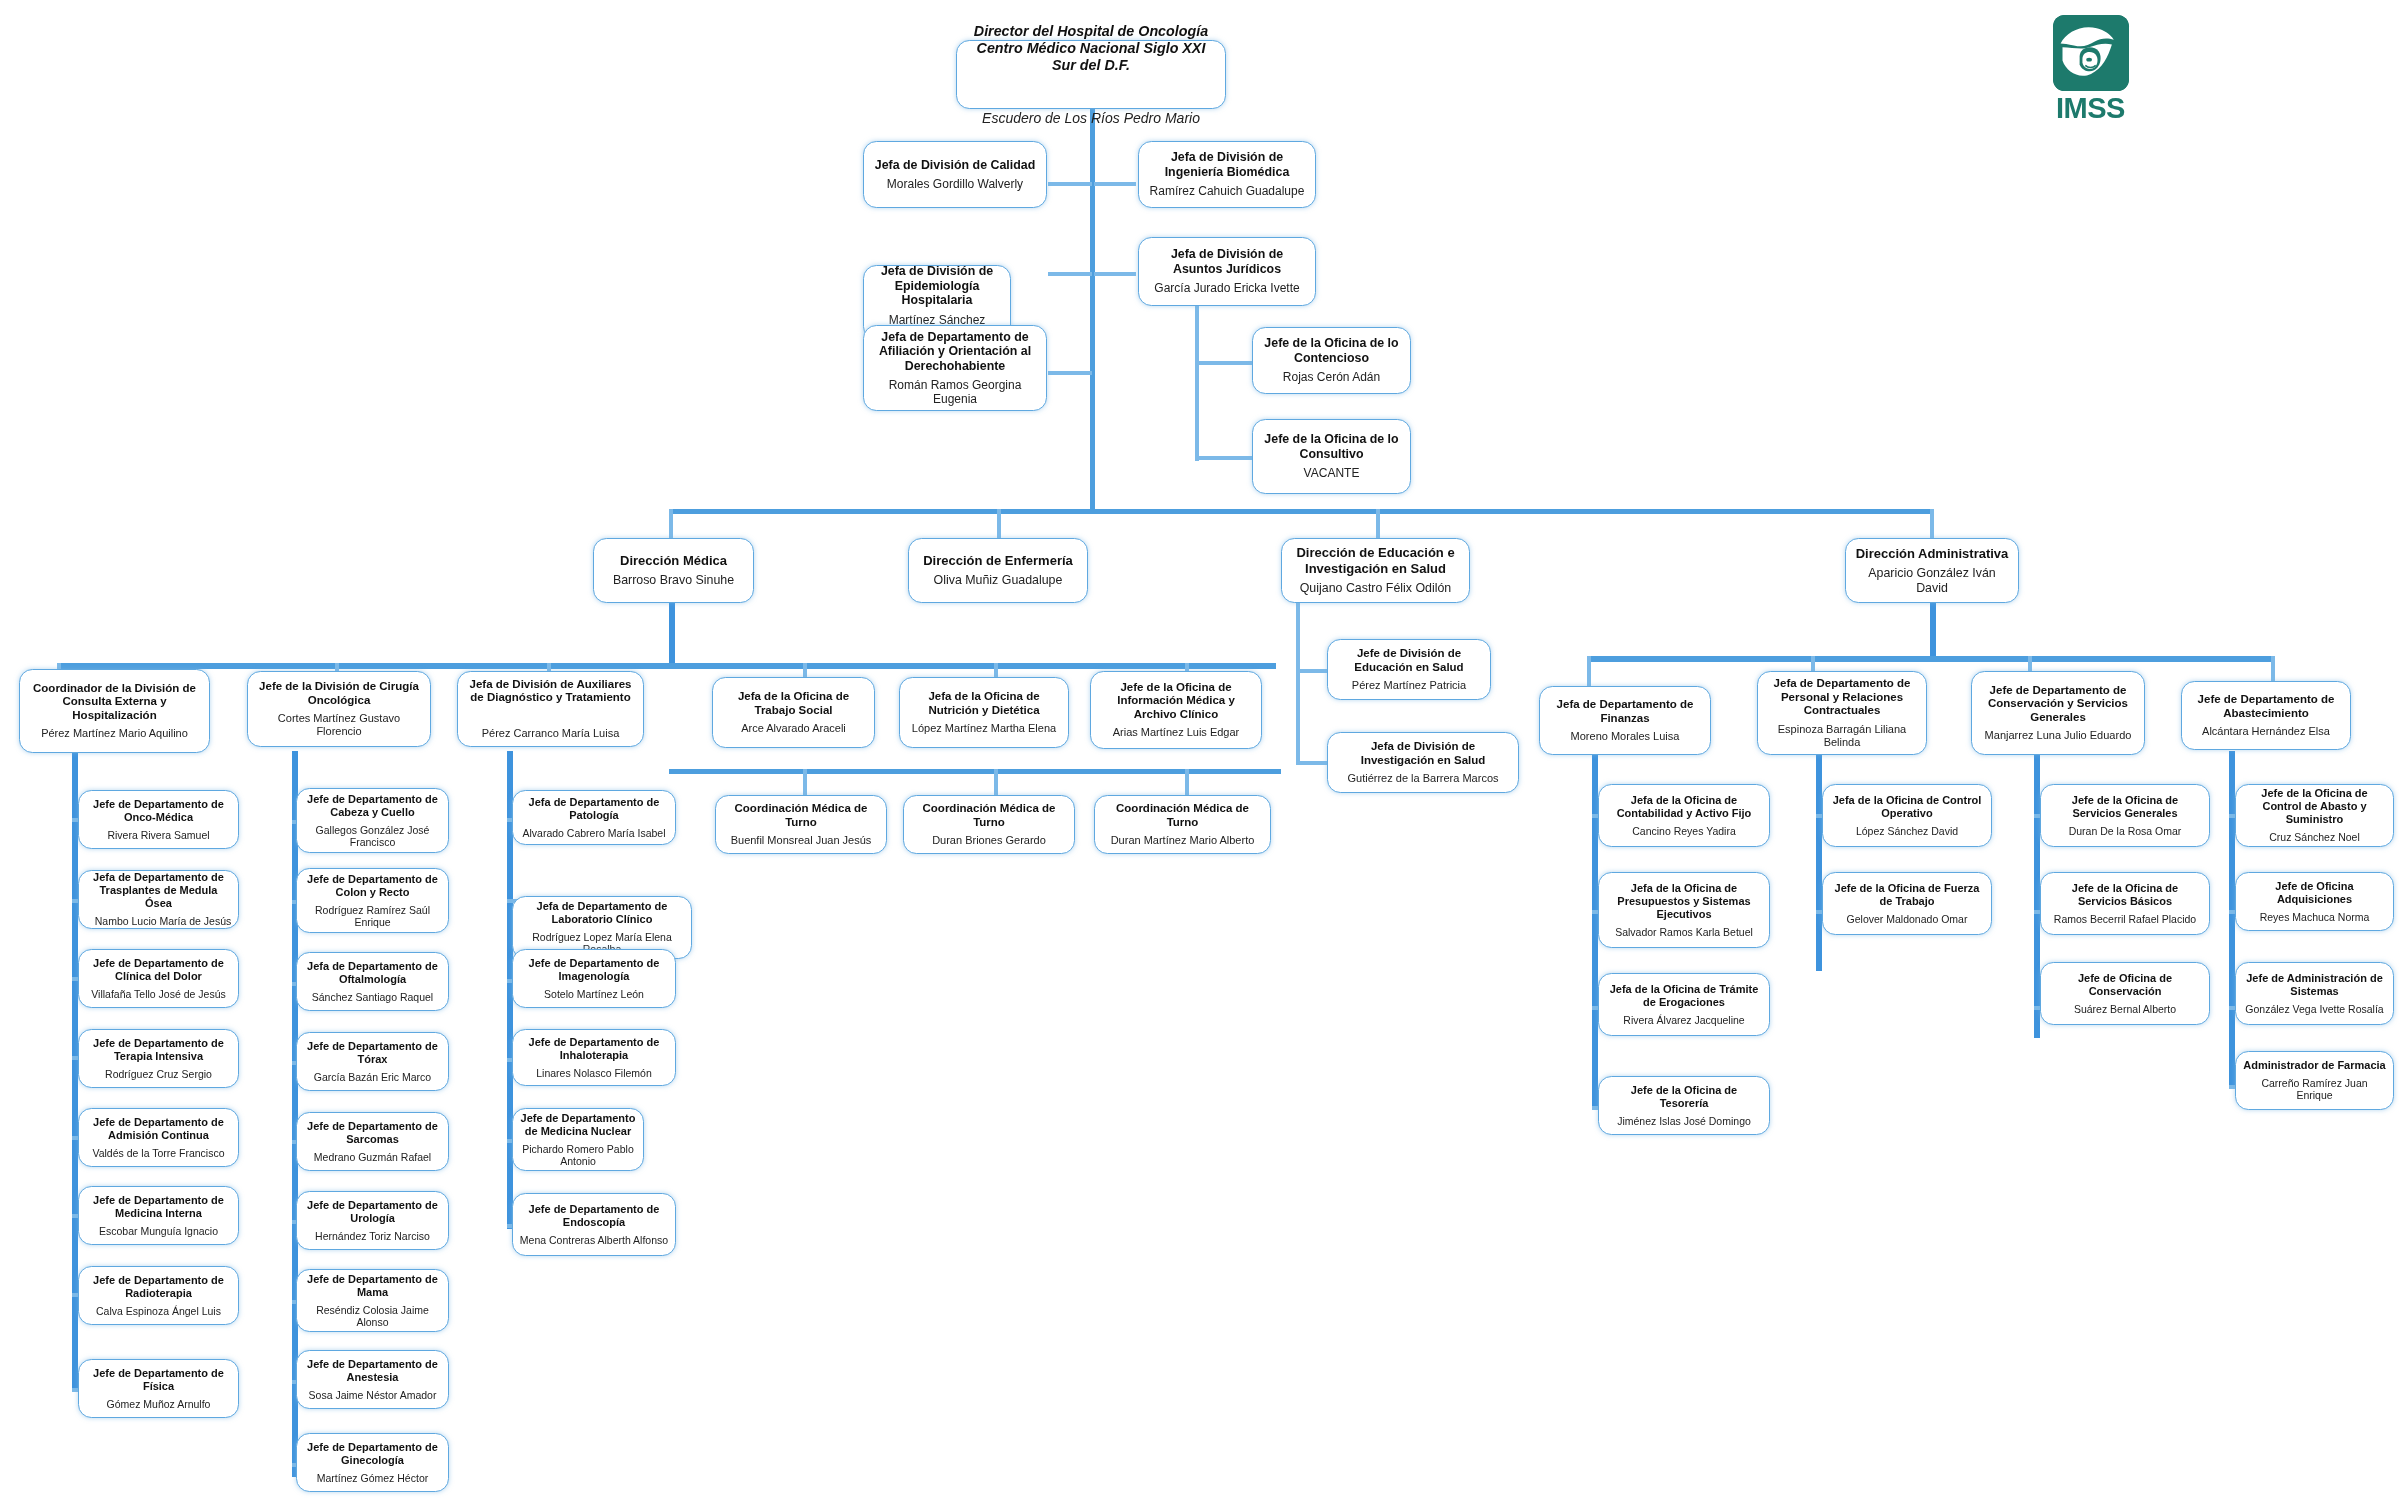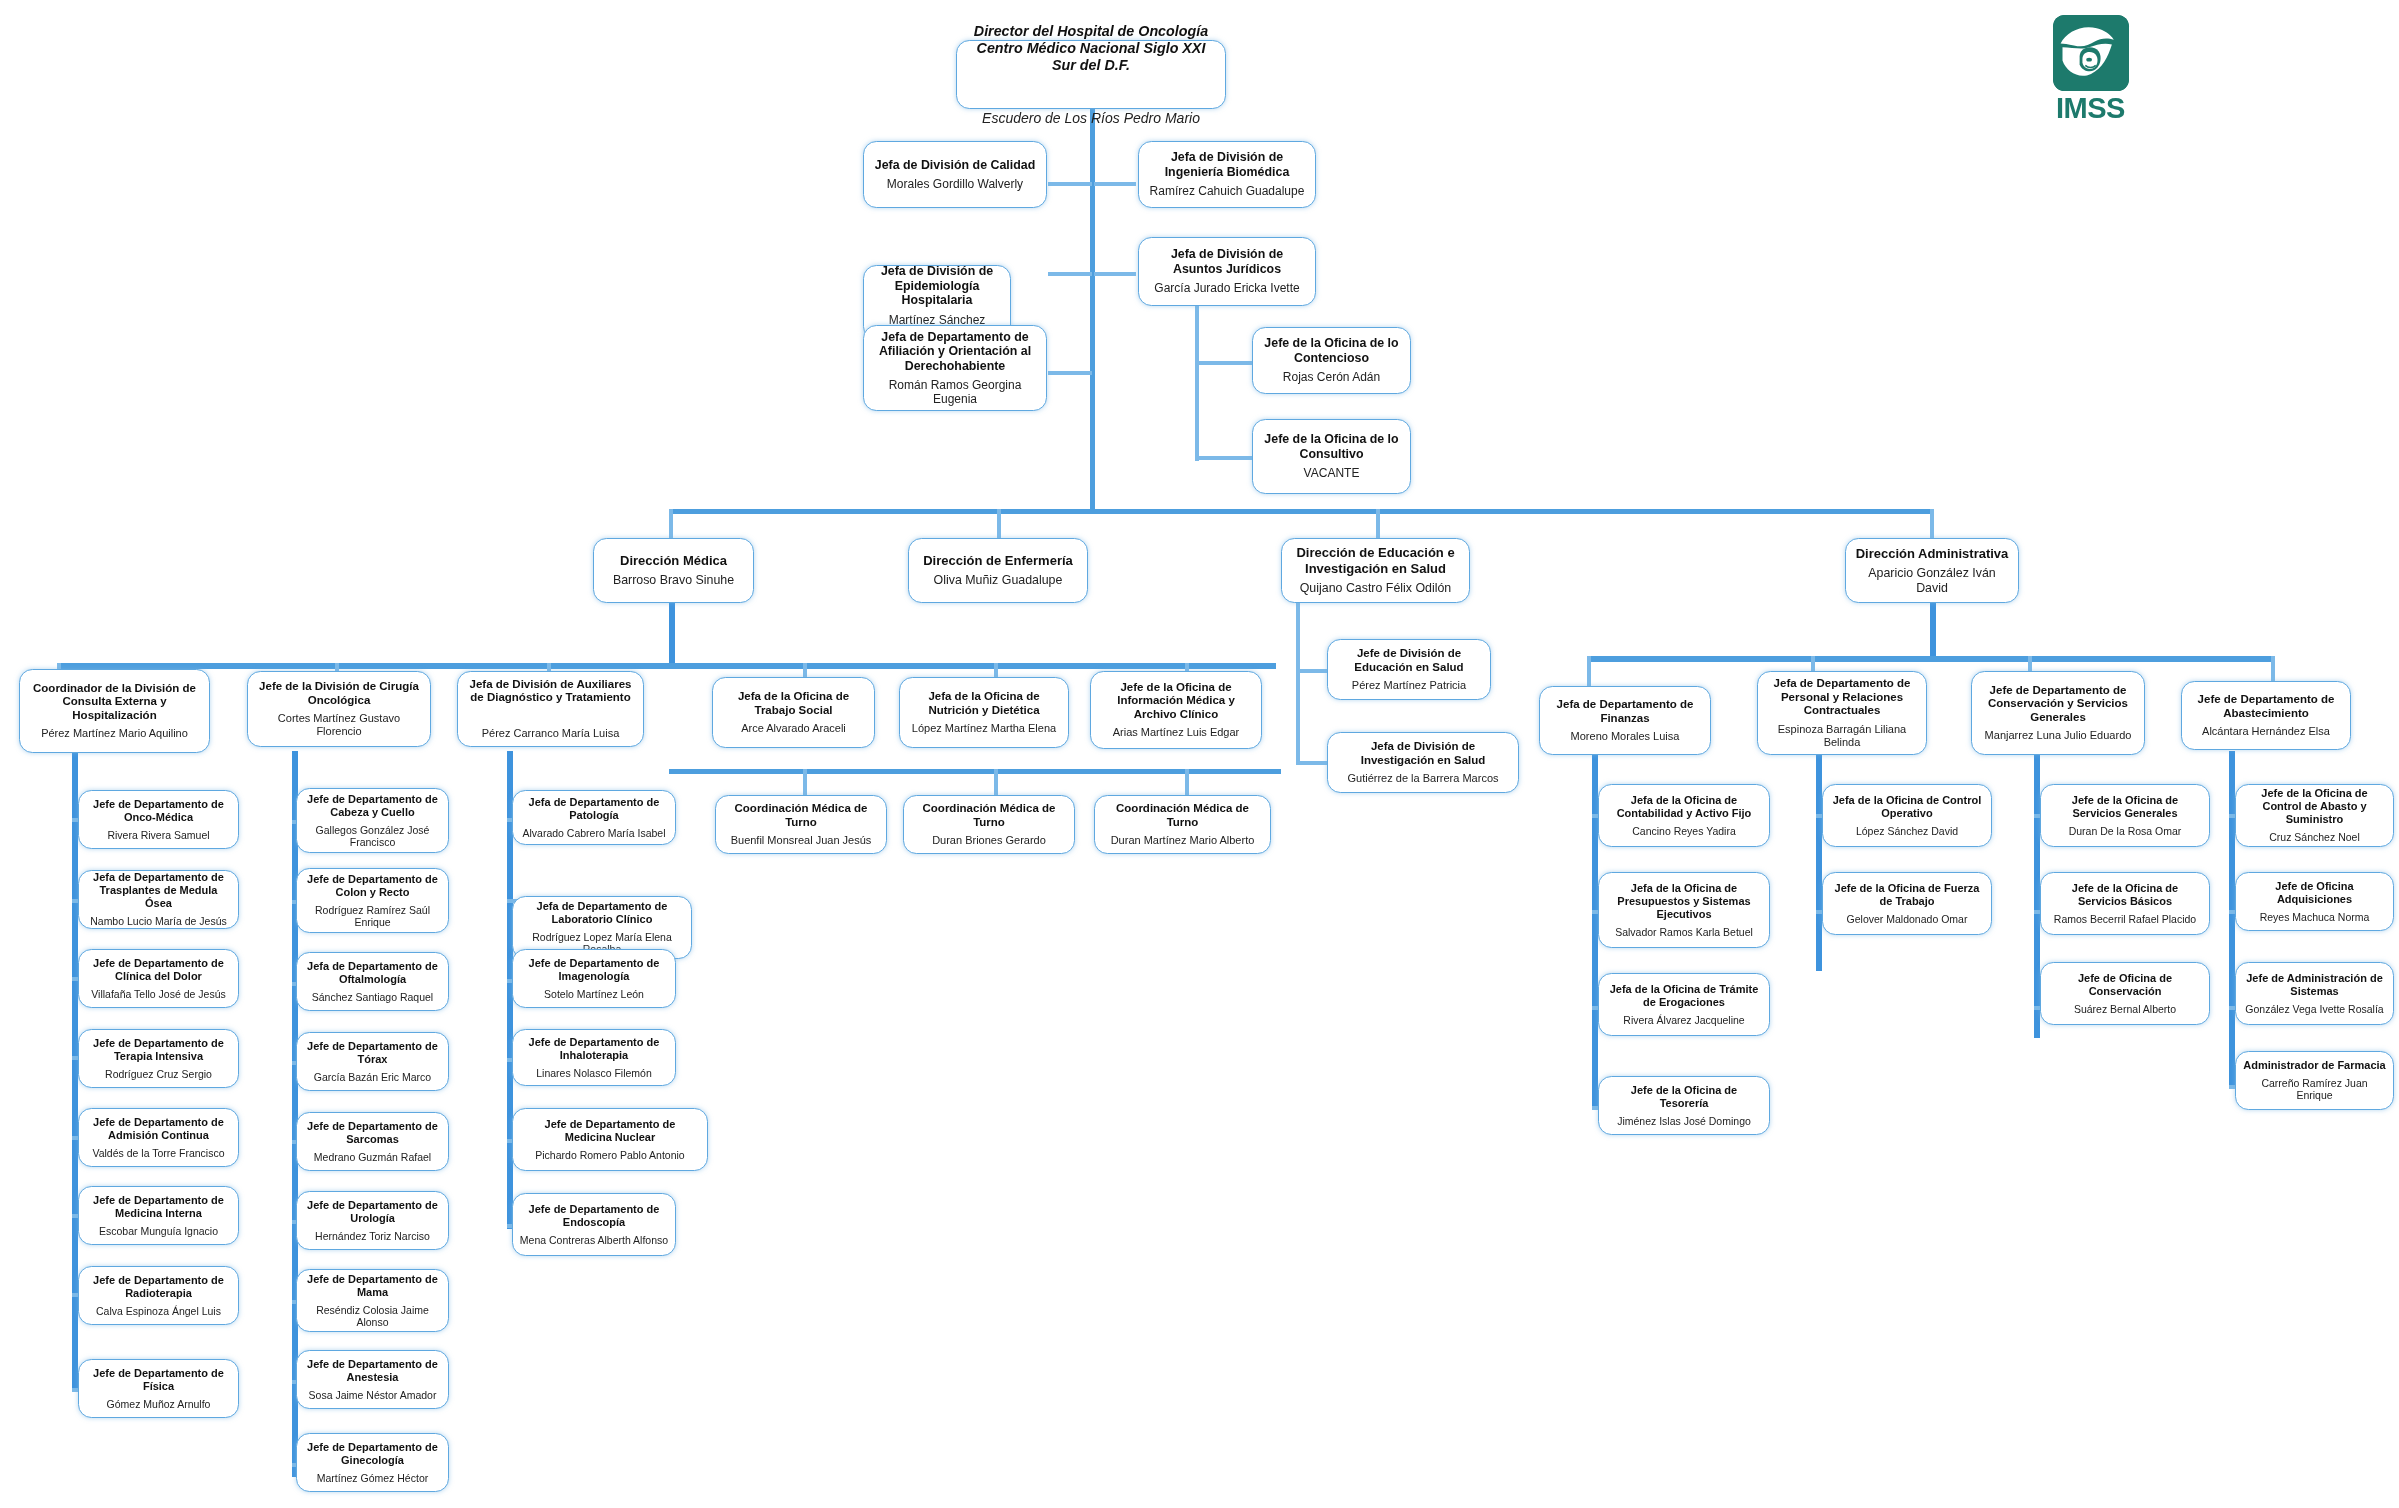--- a/index.html
+++ b/index.html
@@ -316,21 +316,21 @@
 
   <div class="node t-lvl3" style="left:1094px; top:795px; width:177px; height:59px;">
     <div class="title">Coordinación Médica de Turno</div>
     <div class="person">Duran Martínez Mario Alberto</div>
   </div>
 
   <div class="node t-lvl4" style="left:78px; top:790px; width:161px; height:59px;">
     <div class="title">Jefe de Departamento de Onco-Médica</div>
     <div class="person">Rivera Rivera Samuel</div>
   </div>
-  <div class="node t-lvl4" style="left:78px; top:870px; width:161px; height:59px;">
+  <div class="node t-lvl4" style="left:78px; top:870px; width:161px; height:59px;align-items:flex-end;">
     <div class="title">Jefa de Departamento de Trasplantes de Medula Ósea</div>
     <div class="person">Nambo Lucio María de Jesús</div>
   </div>
   <div class="node t-lvl4" style="left:78px; top:949px; width:161px; height:59px;">
     <div class="title">Jefe de Departamento de Clínica del Dolor</div>
     <div class="person">Villafaña Tello José de Jesús</div>
   </div>
   <div class="node t-lvl4" style="left:78px; top:1029px; width:161px; height:59px;">
     <div class="title">Jefe de Departamento de Terapia Intensiva</div>
     <div class="person">Rodríguez Cruz Sergio</div>
@@ -398,21 +398,21 @@
     <div class="person">Rodríguez Lopez María Elena Rosalba</div>
   </div>
   <div class="node t-lvl4" style="left:512px; top:949px; width:164px; height:59px;">
     <div class="title">Jefe de Departamento de Imagenología</div>
     <div class="person">Sotelo Martínez León</div>
   </div>
   <div class="node t-lvl4" style="left:512px; top:1029px; width:164px; height:57px;">
     <div class="title">Jefe de Departamento de Inhaloterapia</div>
     <div class="person">Linares Nolasco Filemón</div>
   </div>
-  <div class="node t-lvl4" style="left:512px; top:1108px; width:196px; height:63px;">
+  <div class="node t-lvl4" style="left:512px; top:1108px; width:132px; height:63px;">
     <div class="title">Jefe de Departamento de Medicina Nuclear</div>
     <div class="person">Pichardo Romero Pablo Antonio</div>
   </div>
   <div class="node t-lvl4" style="left:512px; top:1193px; width:164px; height:63px;">
     <div class="title">Jefe de Departamento de Endoscopía</div>
     <div class="person">Mena Contreras Alberth Alfonso</div>
   </div>
 
   <div class="node t-lvl3" style="left:1539px; top:686px; width:172px; height:69px;">
     <div class="title">Jefa de Departamento de Finanzas</div>

